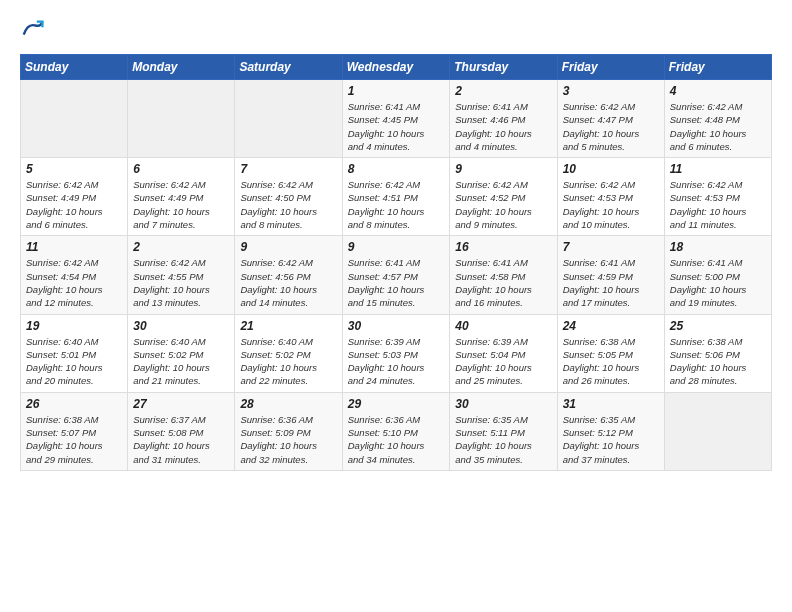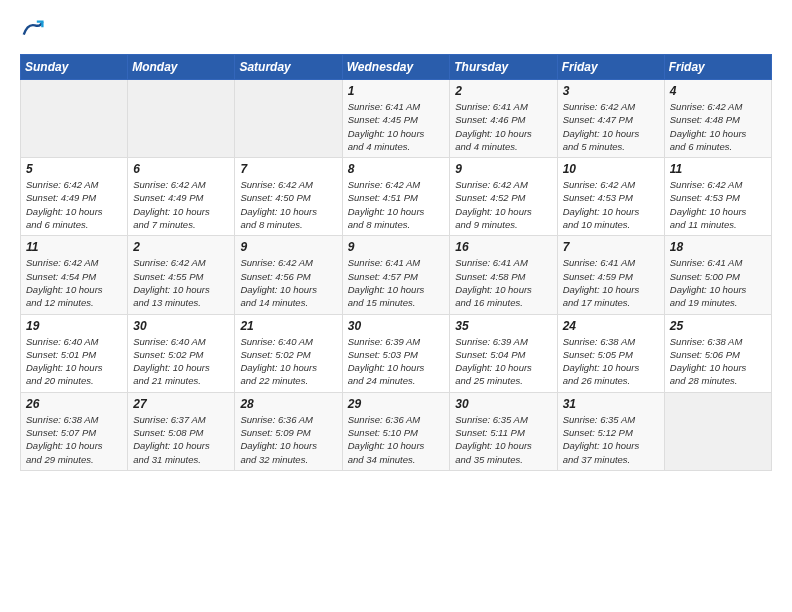--- a/index.html
+++ b/index.html
@@ -288,21 +288,21 @@
 and 22 minutes.</div>
           </td>
           <td>
             <div class="day-number">30</div>
             <div class="day-info" style="white-space: pre-line;">Sunrise: 6:39 AM
 Sunset: 5:03 PM
 Daylight: 10 hours
 and 24 minutes.</div>
           </td>
           <td>
-            <div class="day-number">35</div>
+            <div class="day-number">40</div>
             <div class="day-info" style="white-space: pre-line;">Sunrise: 6:39 AM
 Sunset: 5:04 PM
 Daylight: 10 hours
 and 25 minutes.</div>
           </td>
           <td>
             <div class="day-number">24</div>
             <div class="day-info" style="white-space: pre-line;">Sunrise: 6:38 AM
 Sunset: 5:05 PM
 Daylight: 10 hours

